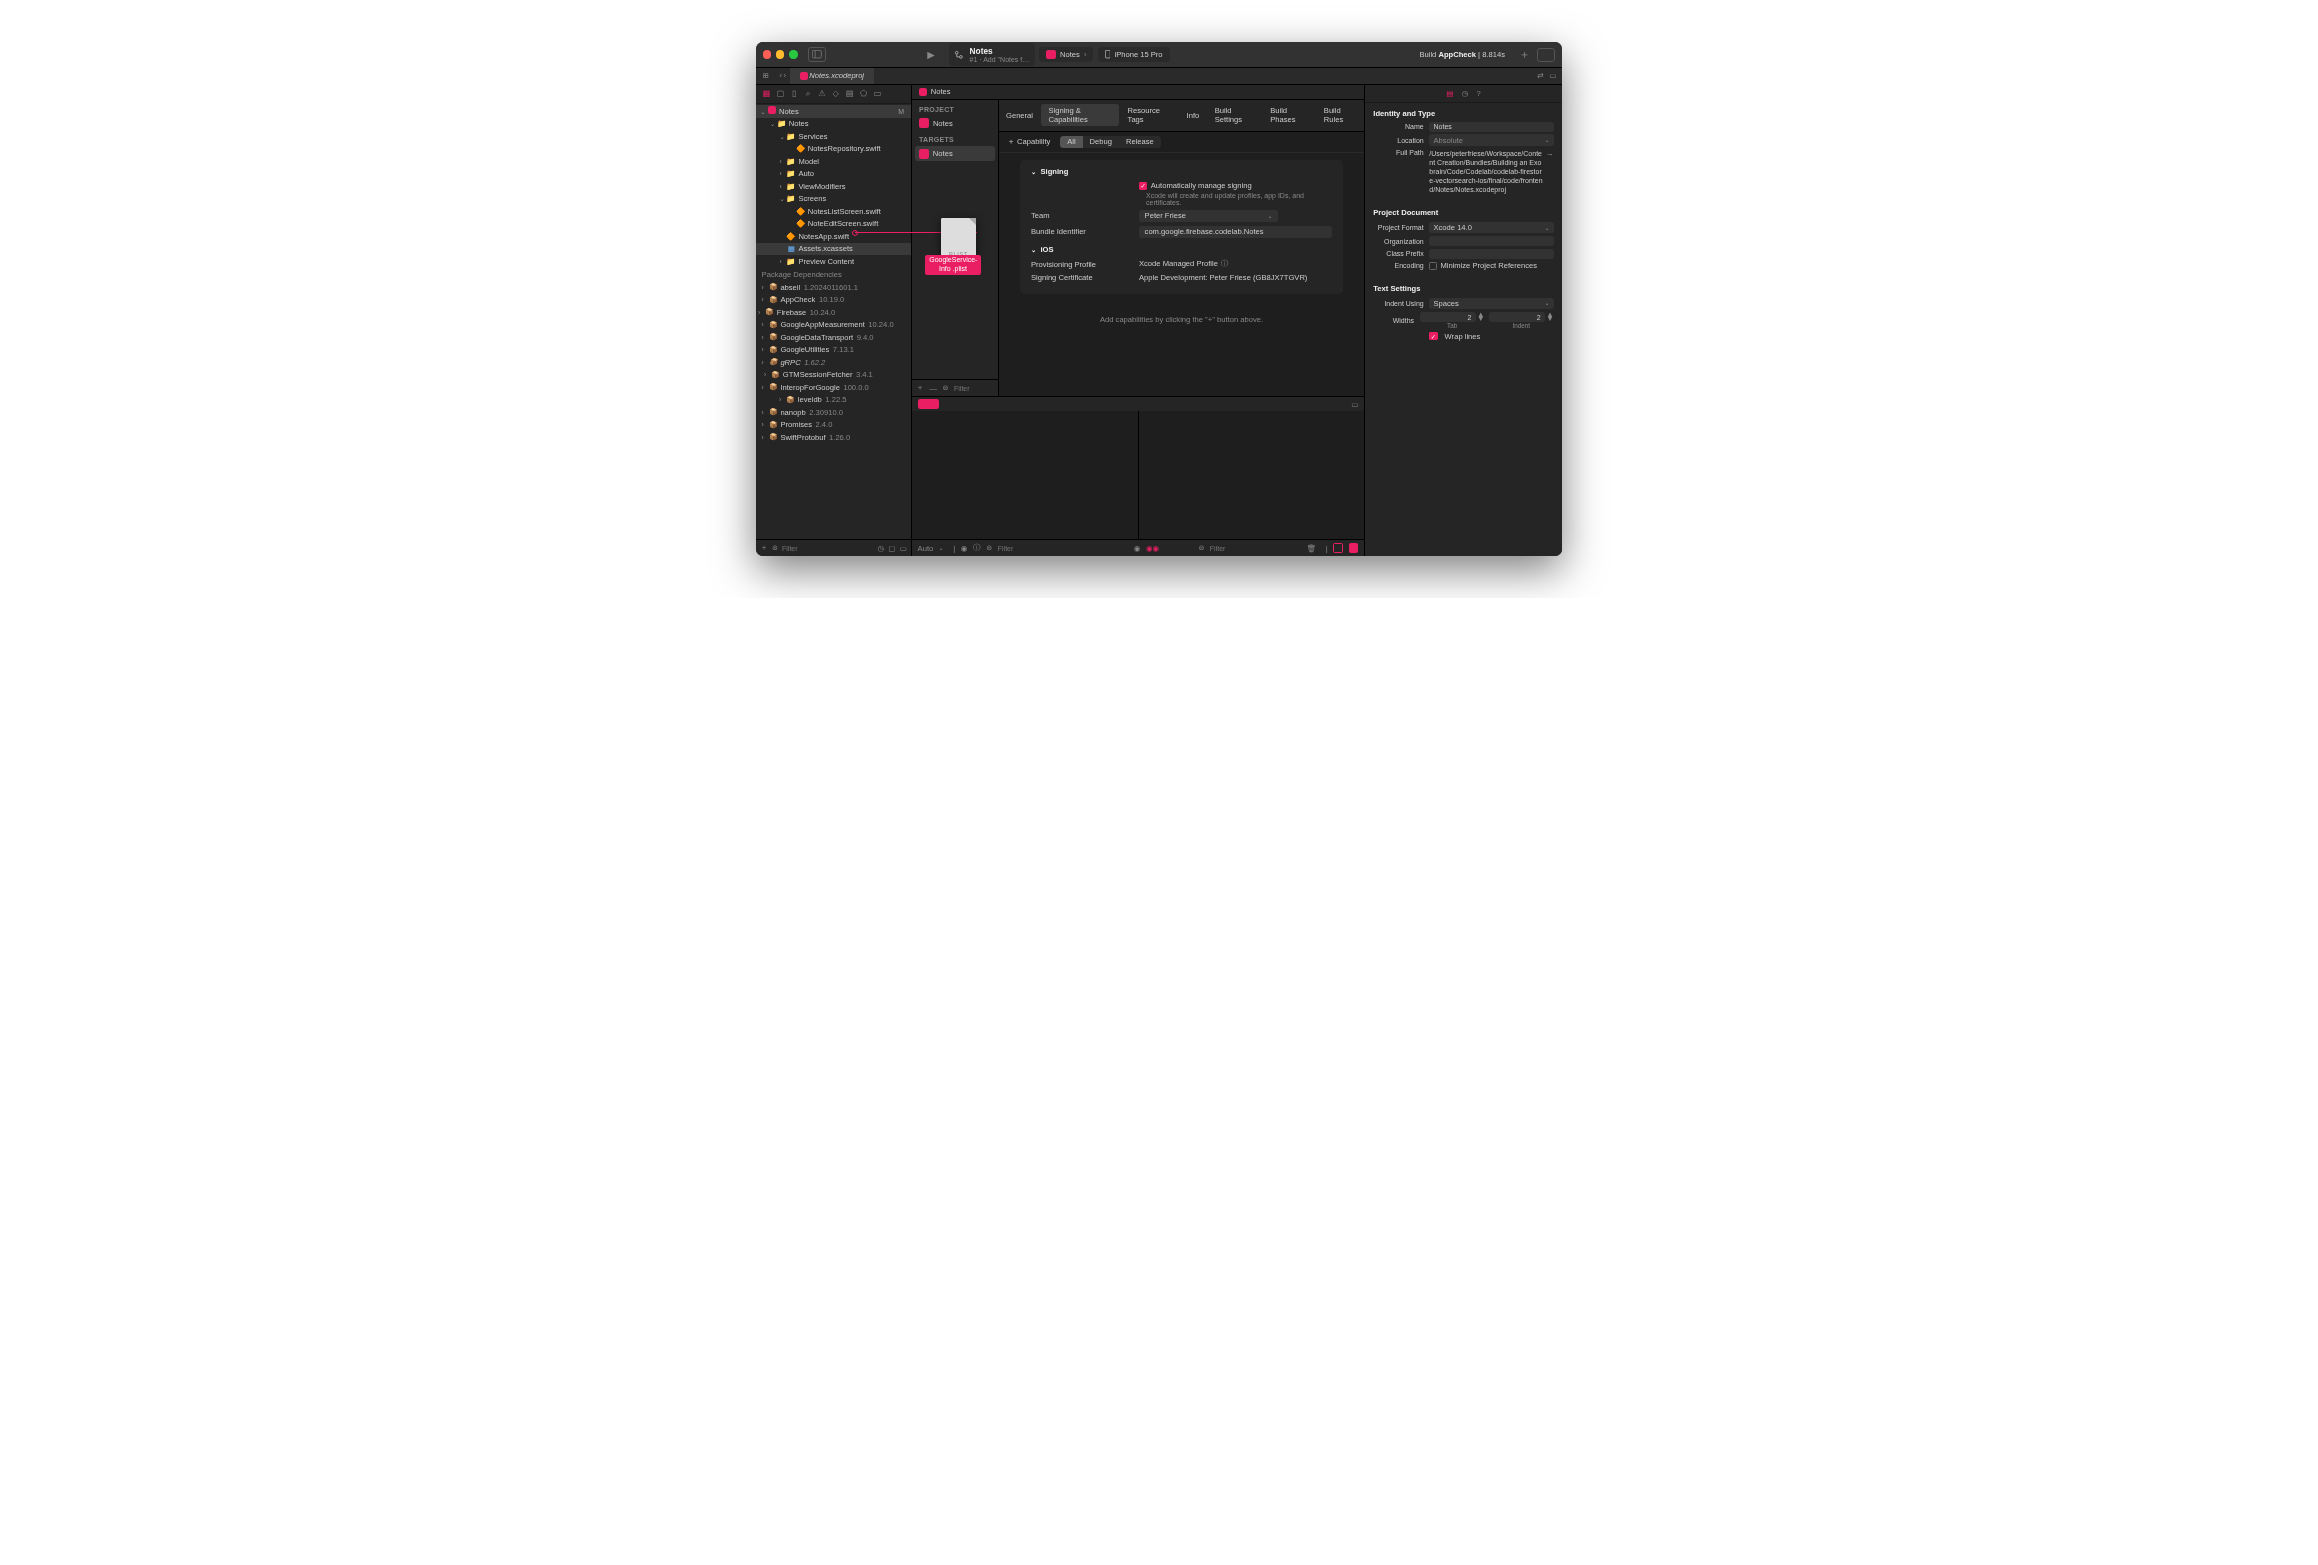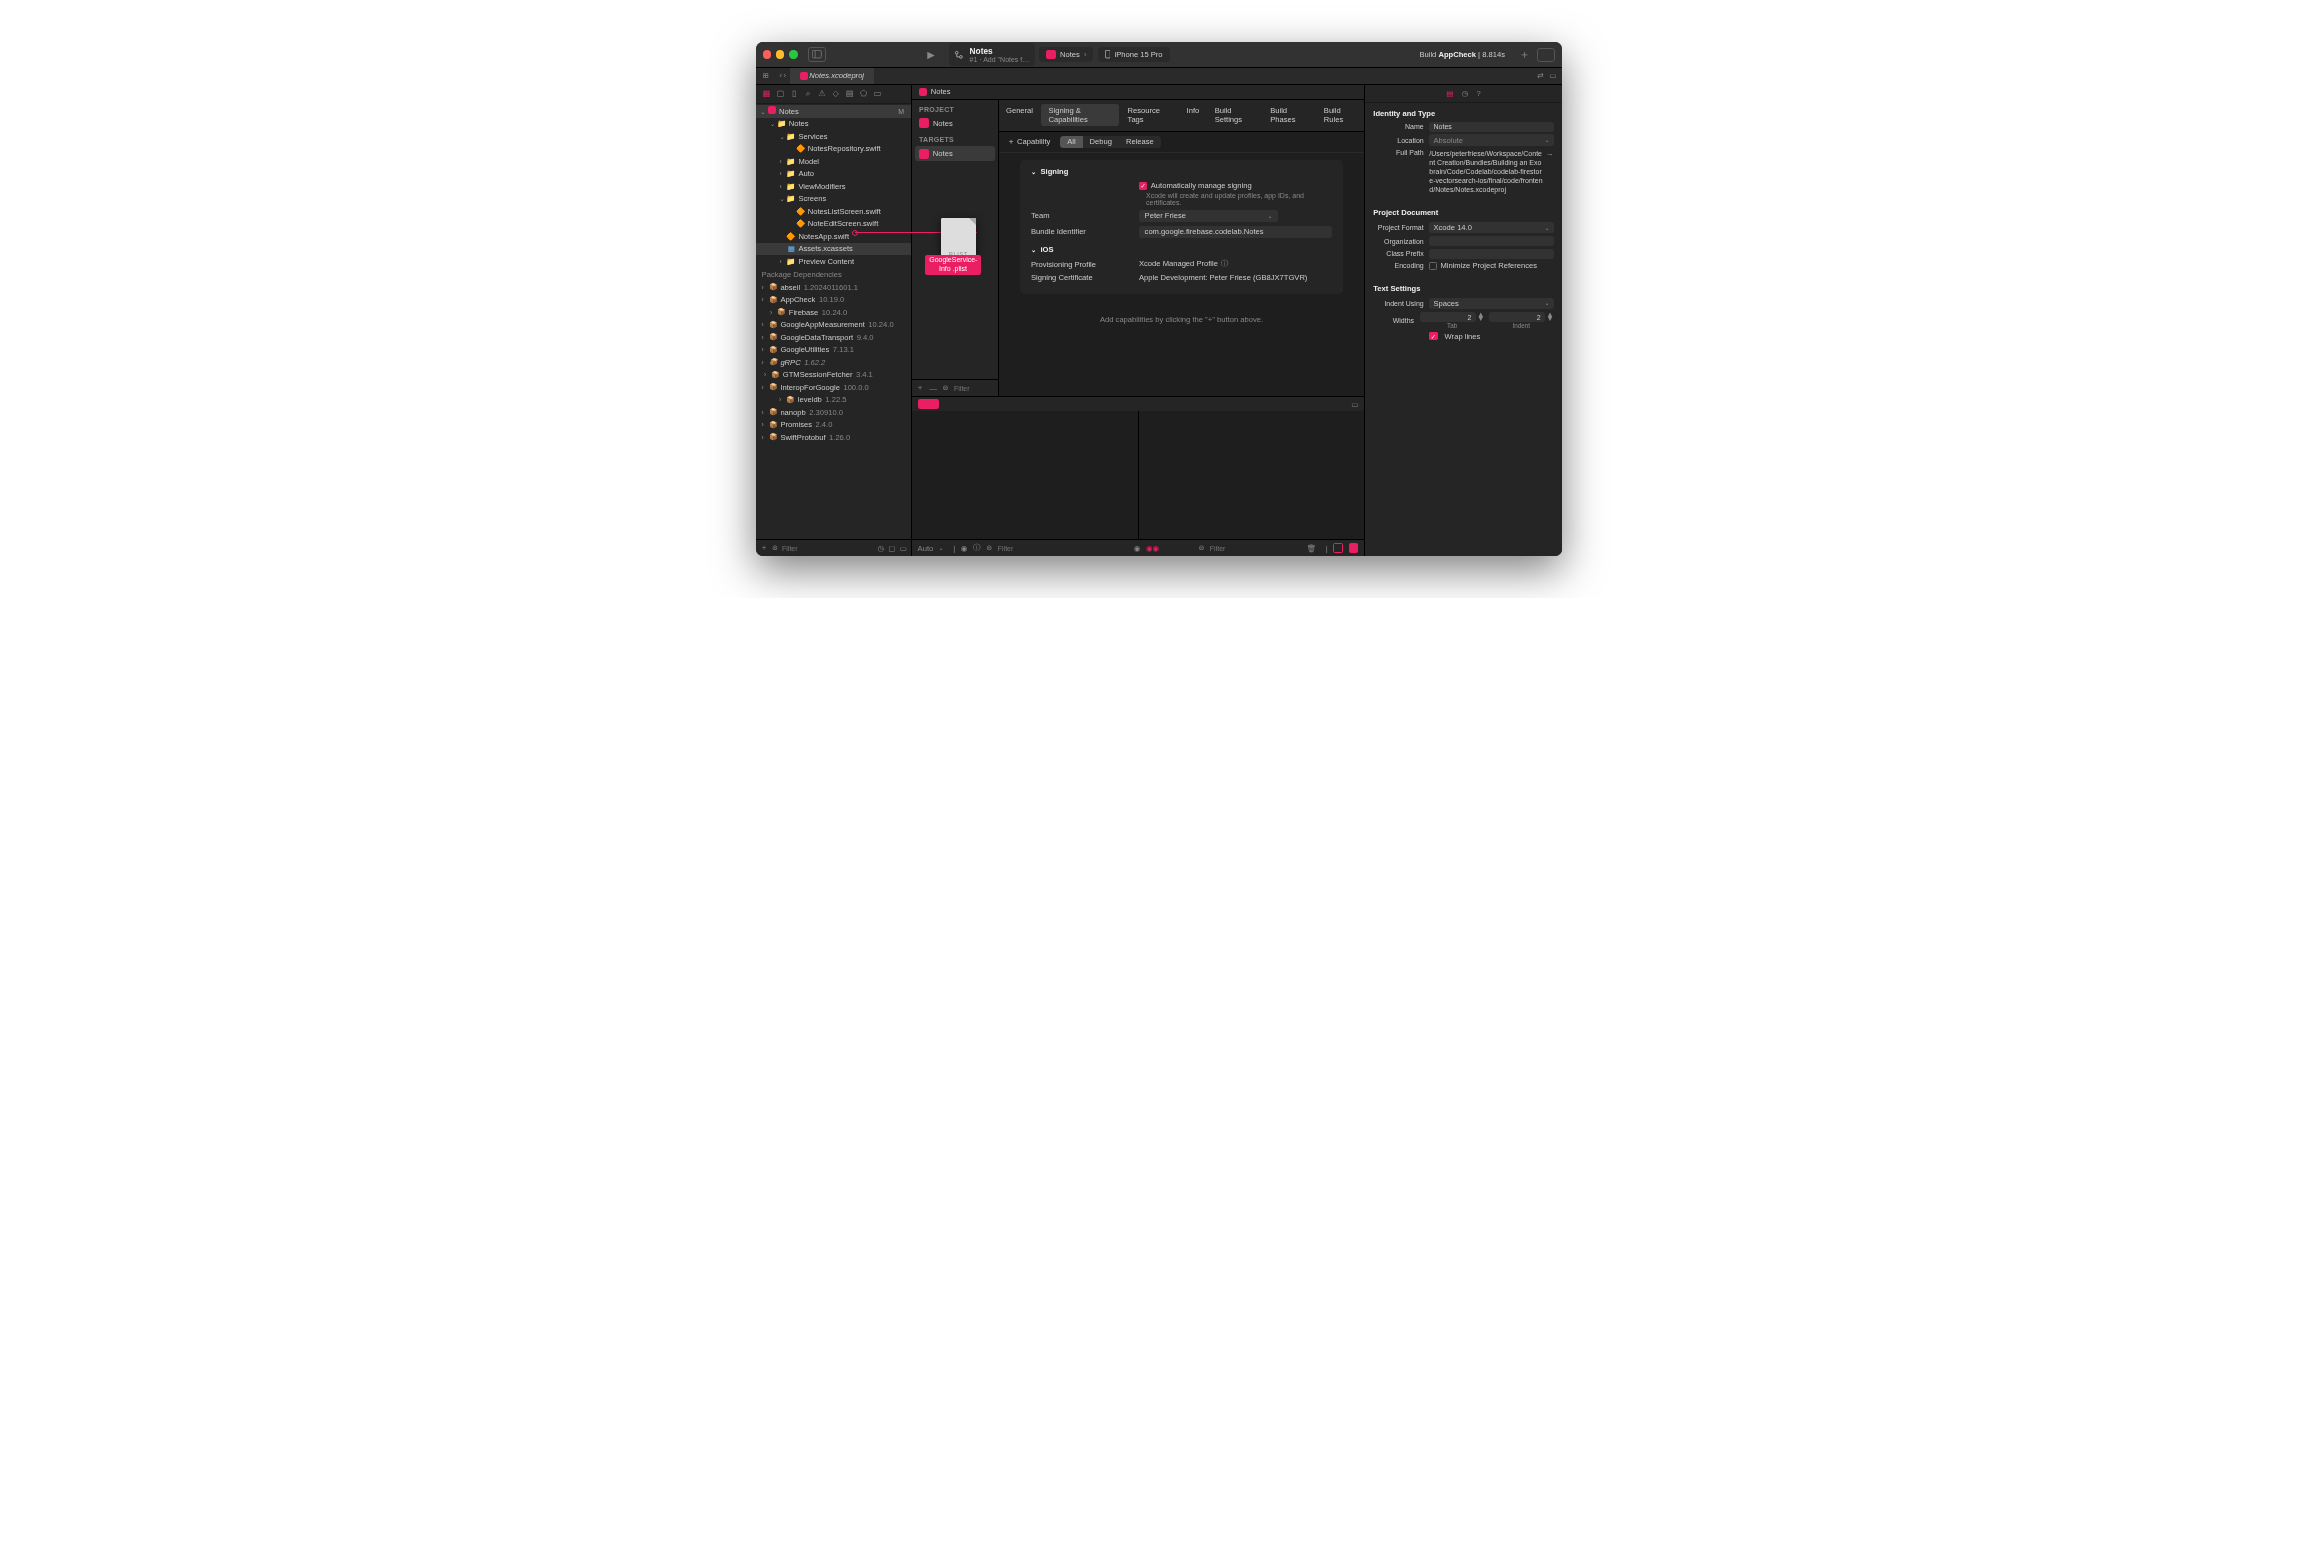--- a/index.html
+++ b/index.html
@@ -49,21 +49,21 @@
 
 .center { flex: 1; display: flex; flex-direction: column; background: #1e1e1e; }
 .crumb { height: 15.3px; display: flex; align-items: center; padding: 0 7px; color: #ccc; gap: 3.5px; border-bottom: 0.7px solid #000; background: #252526; }
 .editor-split { flex: 1; display: flex; overflow: hidden; }
 .target-list { width: 87px; background: #252526; border-right: 0.7px solid #000; }
 .tl-hdr { color: #888; font-size: 7px; padding: 5.6px 7px 2.8px; letter-spacing: 0.3px; font-weight: 600; }
 .tl-item { padding: 2.8px 7px; display: flex; align-items: center; gap: 4.2px; color: #ccc; }
 .tl-item.sel { background: #3a3a3b; border-radius: 2.8px; margin: 0 2.8px; padding: 2.8px 4.2px; }
 
 .settings { flex: 1; display: flex; flex-direction: column; overflow: hidden; }
-.editor-tabs { display: flex; gap: 1.4px; padding: 4.2px 0; justify-content: center; border-bottom: 0.7px solid #000; background: #252526; }
+.editor-tabs { display: flex; gap: 1.4px; padding: 4.2px 0; justify-content: center; border-bottom: 0.7px solid #000; background: #252526; align-items: center; }
 .etab { padding: 2.1px 7px; color: #ccc; border-radius: 2.8px; font-size: 7.6px; }
 .etab.active { background: #3a3a3b; }
 .cap-row { display: flex; align-items: center; gap: 5.6px; padding: 4.2px 8.3px; border-bottom: 0.7px solid #2a2a2a; }
 .cap-btn { color: #ccc; display: flex; align-items: center; gap: 2.1px; }
 .seg { display: flex; background: #2a2a2b; border-radius: 3.5px; overflow: hidden; margin-left: 4.2px; }
 .seg span { padding: 1.4px 7px; color: #ccc; }
 .seg .on { background: #555; }
 
 .sign-body { flex: 1; overflow: auto; padding: 7px 21px; }
 .section { background: #252526; border-radius: 4.2px; padding: 7px 11px; margin-bottom: 7px; }
@@ -269,21 +269,21 @@
               <span class="ico pkg">📦</span>
               <span>abseil</span>
               <span class="ver">1.2024011601.1</span>
             </div>
             <div class="tree-row" style="padding-left: 5.6px;">
               <span class="disc">›</span>
               <span class="ico pkg">📦</span>
               <span>AppCheck</span>
               <span class="ver">10.19.0</span>
             </div>
-            <div class="tree-row" style="padding-left: 14px;">
+            <div class="tree-row" style="padding-left: 2px;">
               <span class="disc">›</span>
               <span class="ico pkg">📦</span>
               <span>Firebase</span>
               <span class="ver">10.24.0</span>
             </div>
             <div class="tree-row" style="padding-left: 5.6px;">
               <span class="disc">›</span>
               <span class="ico pkg">📦</span>
               <span>GoogleAppMeasurement</span>
               <span class="ver">10.24.0</span>

